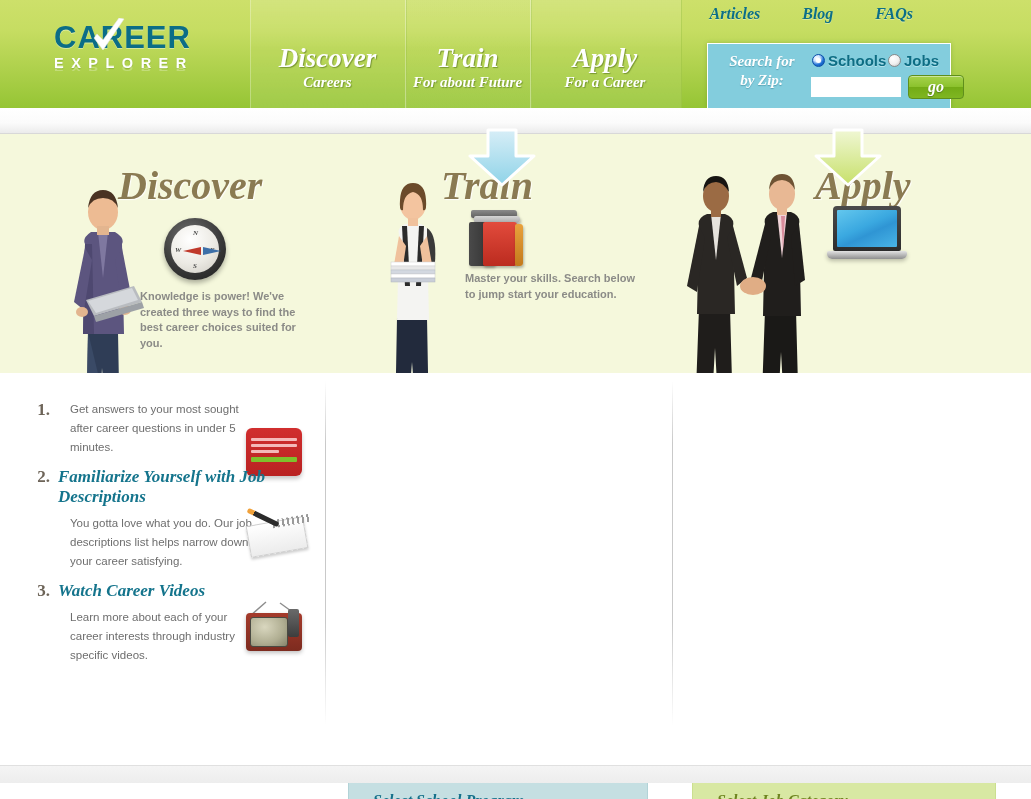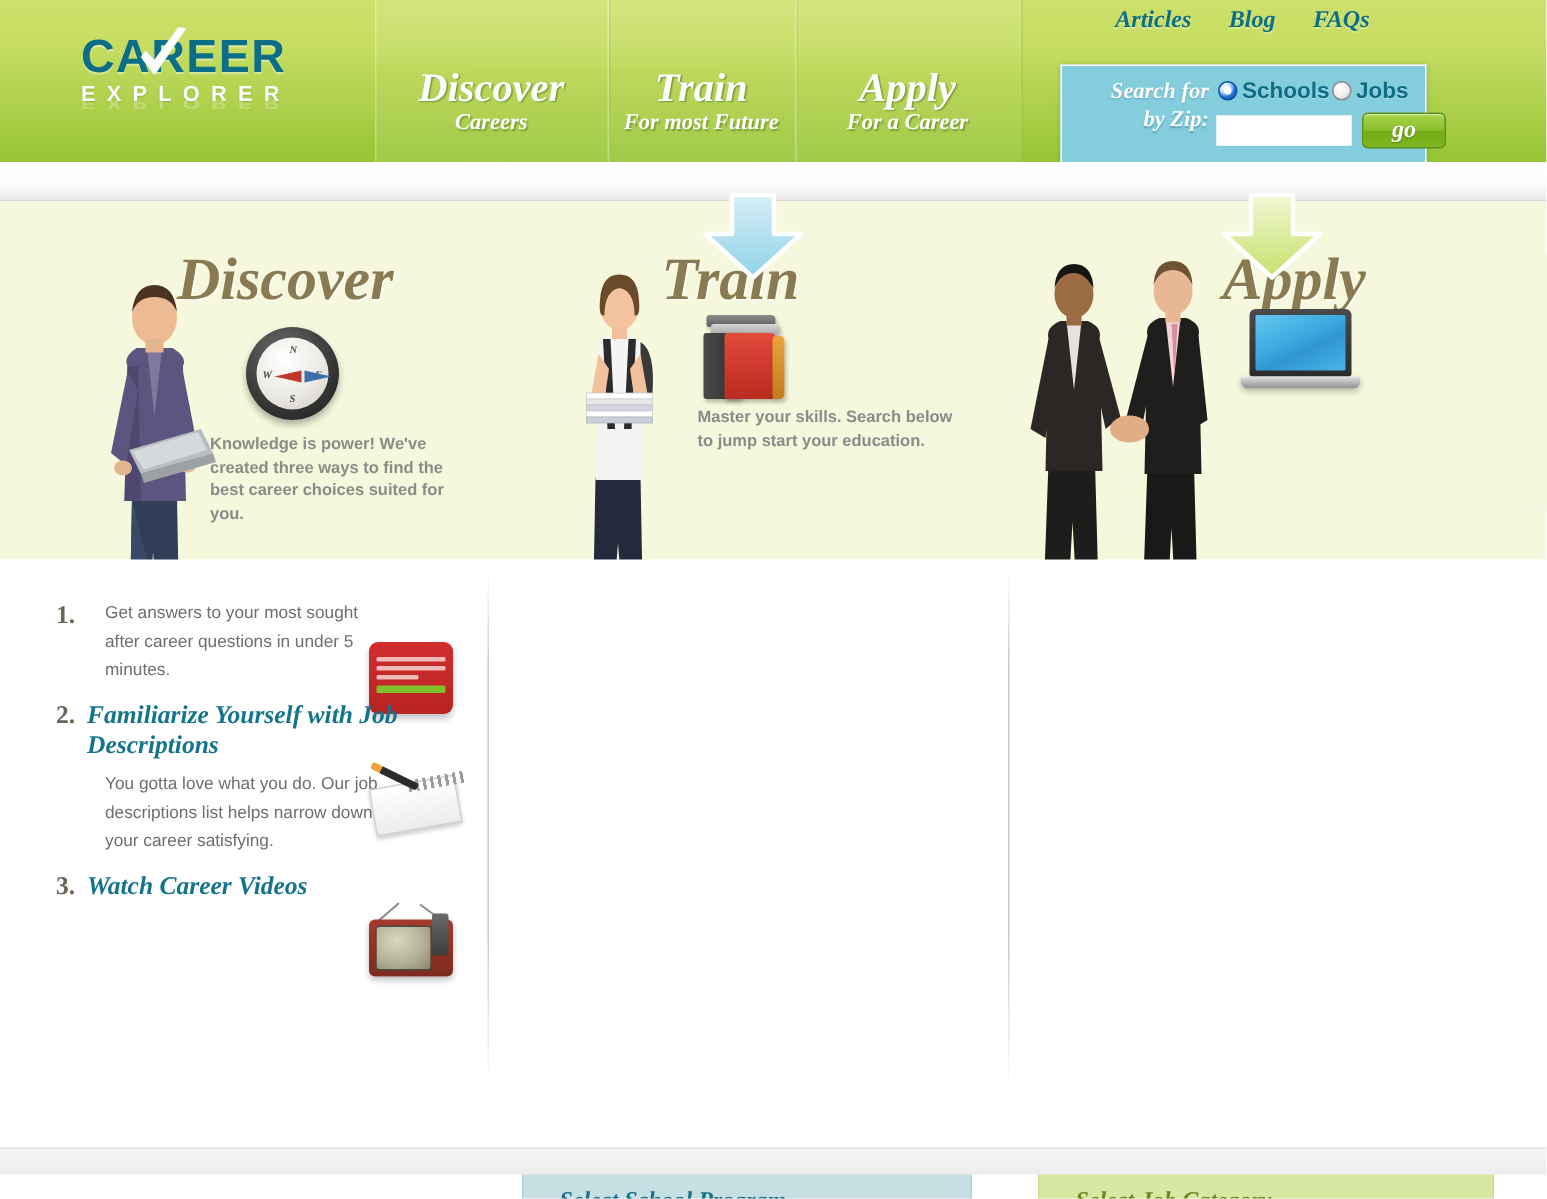--- a/index.html
+++ b/index.html
@@ -96,21 +96,21 @@
     text-shadow: 1px 1px 1px rgba(90,120,30,0.6);
     line-height: 18px;
     margin-top: 1px;
   }
 
   
   .top-links {
     position: absolute;
     right: 118px; top: 5px;
     display: flex;
-    gap: 25px;
+    gap: 42px;
   }
   .top-link {
     font-family: "Liberation Serif", serif;
     font-style: italic;
     font-weight: bold;
     font-size: 16px;
     color: #0c6f86;
     text-decoration: none;
     cursor: pointer;
     text-shadow: 0 1px 0 rgba(255,255,255,0.35);
@@ -124,21 +124,21 @@
     background: #83cddd;
     border: 1px solid #ffffff;
     border-bottom: none;
     box-shadow: 0 0 4px rgba(60,110,30,0.28);
     box-sizing: border-box;
   }
   .search-label {
     position: absolute;
     left: 10px; top: 8px;
     width: 88px;
-    text-align: right;
+    text-align: center;
     font-family: "Liberation Serif", serif;
     font-style: italic;
     font-weight: bold;
     font-size: 15px;
     color: #ffffff;
     line-height: 19px;
     text-shadow: 0 1px 1px rgba(40,110,130,0.45);
   }
   .radio-wrap {
     position: absolute;
@@ -507,21 +507,21 @@
     </svg>
   </div>
 
   <div class="nav-main">
     <div class="nav-item" style="left:0;width:155px;">
       <div class="nav-title" style="margin-top:44px;">Discover</div>
       <div class="nav-sub">Careers</div>
     </div>
     <div class="nav-item" style="left:155px;width:125px;">
       <div class="nav-title" style="margin-top:44px;">Train</div>
-      <div class="nav-sub">For most Future</div>
+      <div class="nav-sub">For about Future</div>
     </div>
     <div class="nav-item" style="left:280px;width:150px;">
       <div class="nav-title" style="margin-top:44px;">Apply</div>
       <div class="nav-sub">For a Career</div>
     </div>
   </div>
 
   <div class="top-links">
     <span class="top-link">Articles</span>
     <span class="top-link">Blog</span>
@@ -738,20 +738,21 @@
           <div class="pad-sheet"></div>
           <div class="pad-spiral"></div>
           <div class="pad-pen"></div>
         </div>
       </div>
     </div>
 
     <div class="step">
       <div class="step-num">3.</div>
       <div class="step-title">Watch Career Videos</div>
+      <div class="step-body">Learn more about each of your career interests through industry specific videos.</div>
       <div class="step-icon" style="top:20px;right:14px;">
         <div class="icon-tv">
           <svg class="tv-ant" viewBox="0 0 60 16">
             <path d="M6 15 L22 1" stroke="#8d8d8d" stroke-width="1.4" fill="none"></path>
             <path d="M54 15 L36 2" stroke="#8d8d8d" stroke-width="1.4" fill="none"></path>
           </svg>
           <div class="tv-body">
               <div class="tv-screen"></div>
             </div>
           <div class="tv-knobs"></div>

